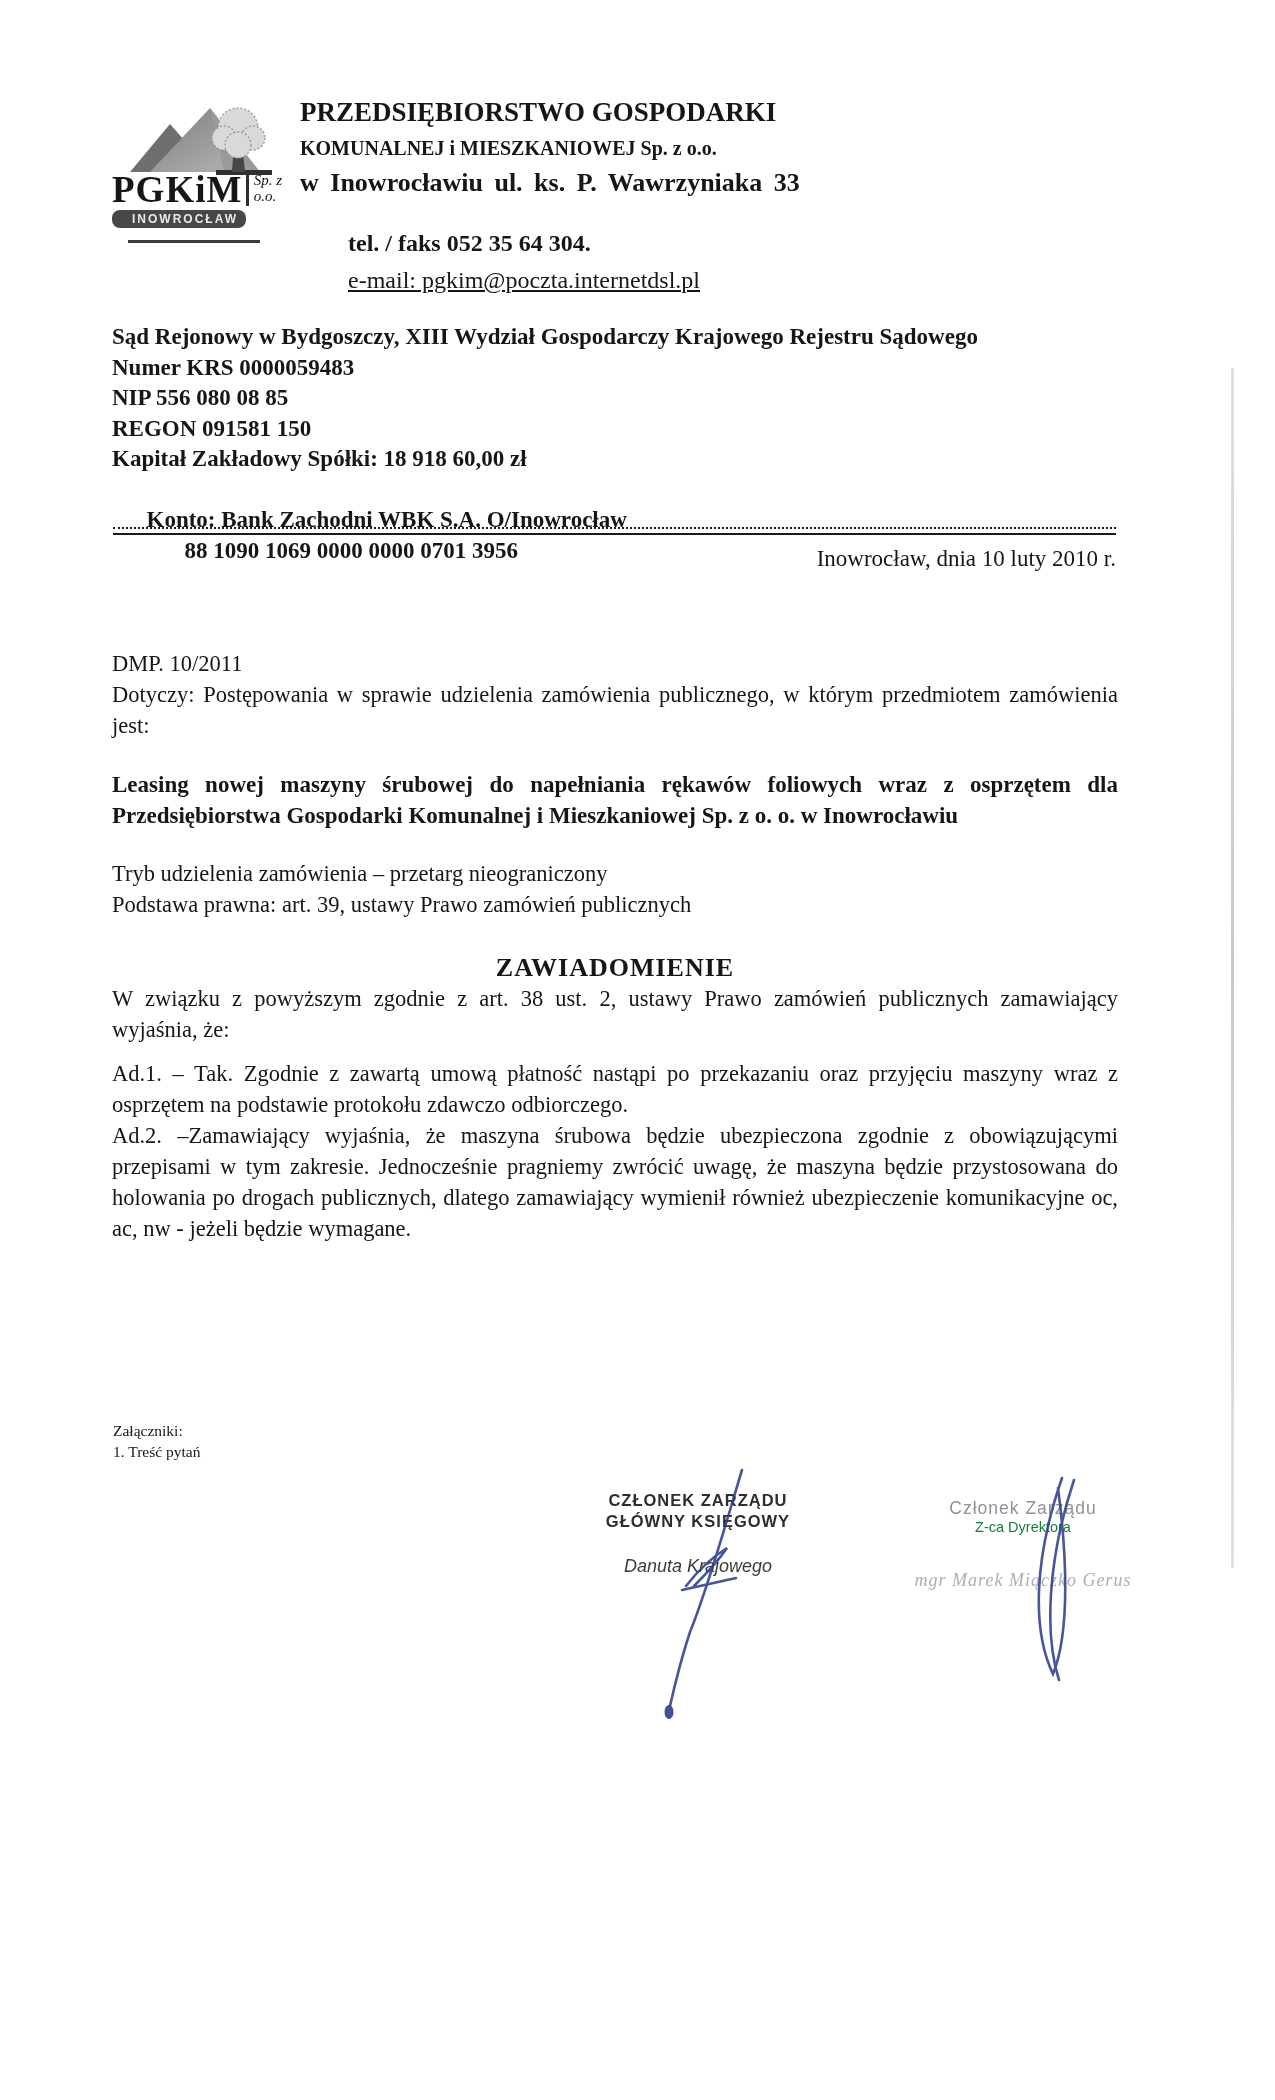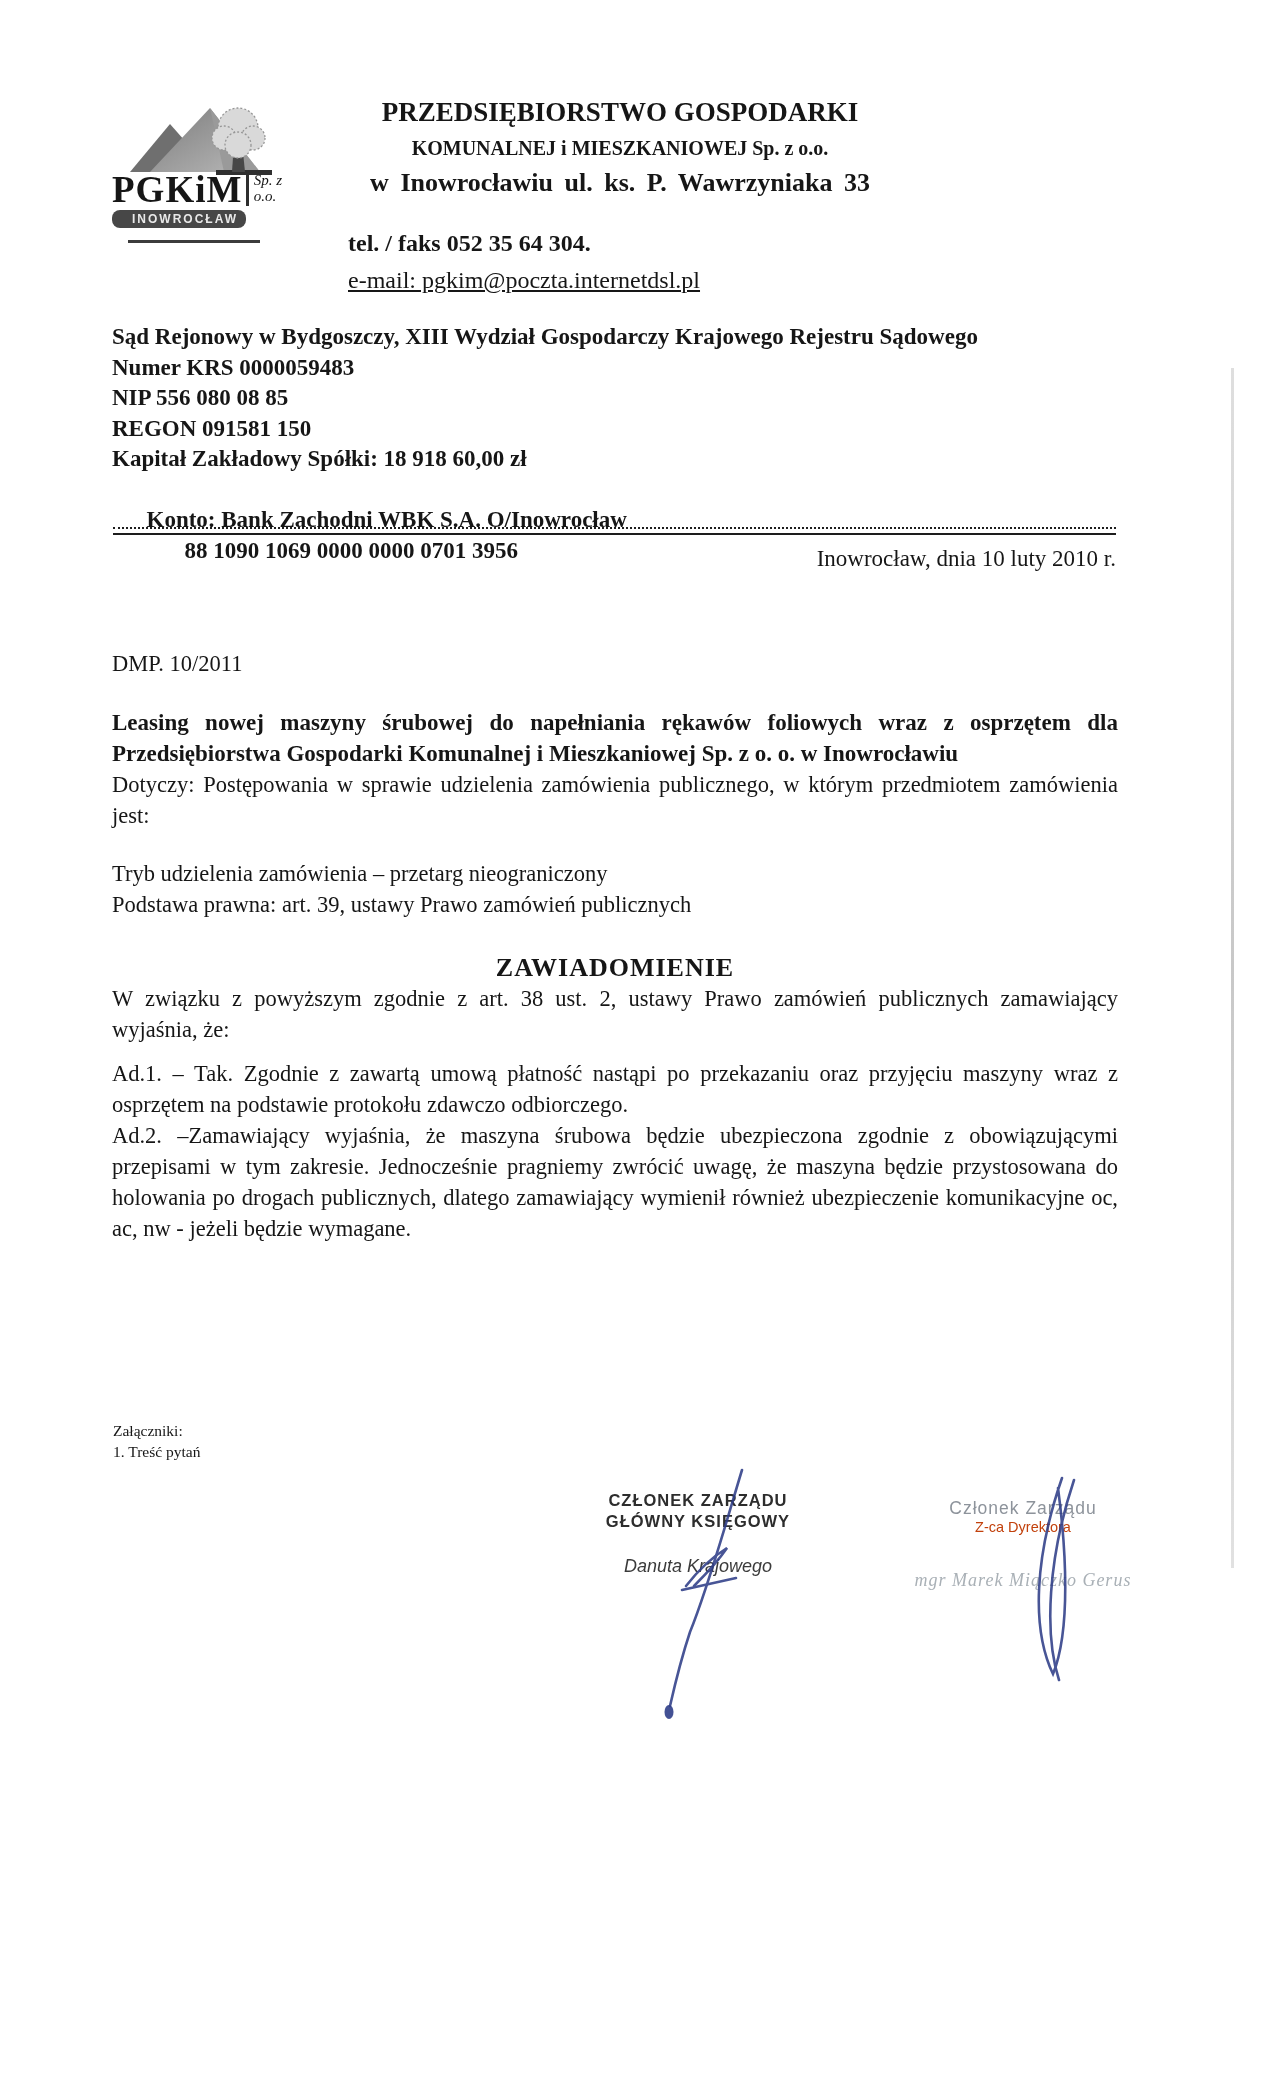--- a/index.html
+++ b/index.html
@@ -16,21 +16,21 @@
   .logo-textrow{display:flex;align-items:flex-end;margin-top:-14px;}
   .logo-acronym{font-weight:bold;font-size:37px;line-height:36px;letter-spacing:1px;}
   .logo-bar{width:4px;height:34px;background:#2e2e2e;margin:0 5px 2px 4px;}
   .logo-suffix{font-style:italic;font-size:15px;line-height:16px;padding-bottom:4px;}
   .logo-city{display:inline-block;margin-top:2px;background:#474747;color:#e9e9e9;
     font-family:"Liberation Sans",sans-serif;font-weight:bold;font-size:12px;
     letter-spacing:2px;padding:2px 8px 2px 20px;border-radius:8px;}
   .logo-rule{width:132px;border:none;border-top:3px solid #3c3c3c;margin:12px 0 0 16px;}
 
   .header-text{position:absolute;left:300px;top:96px;width:640px;}
-  .hdr-l1,.hdr-l2,.hdr-l3{font-weight:bold;text-align:center;}
+  .hdr-l1,.hdr-l2,.hdr-l3{font-weight:bold;}
   .hdr-l1{font-size:27px;line-height:32px;}
   .hdr-l2{font-size:20px;line-height:32px;margin-top:4px;}
   .hdr-l3{font-size:26px;line-height:30px;margin-top:4px;word-spacing:5px;}
   .hdr-tel{font-weight:bold;font-size:24px;margin-top:32px;padding-left:48px;}
   .hdr-email{font-size:24px;margin-top:10px;padding-left:48px;text-decoration:underline;}
 
   .registry{position:absolute;left:112px;top:322px;width:1010px;
     font-weight:bold;font-size:23px;line-height:30.5px;}
   .registry-line{white-space:pre-wrap;}
   .acct-number{margin-left:38px;}
@@ -59,21 +59,21 @@
   .sig-left{position:absolute;left:578px;top:1490px;width:240px;text-align:center;
     font-family:"Liberation Sans",sans-serif;}
   .sig-left .sig-title{font-size:16.5px;line-height:21px;font-weight:600;
     letter-spacing:1px;color:#2d2d2d;}
   .sig-left .sig-name{margin-top:24px;font-style:italic;font-size:18px;color:#3b3b3b;}
 
   .sig-right{position:absolute;left:888px;top:1498px;width:270px;text-align:center;}
   .sig-right .sig-title1{font-family:"Liberation Sans",sans-serif;font-size:17.5px;
     line-height:20px;color:#8d939b;letter-spacing:1px;}
   .sig-right .sig-title2{font-family:"Liberation Sans",sans-serif;font-size:14.5px;
-    line-height:18px;color:#c2410c;}
+    line-height:18px;color:#15803d;}
   .sig-right .sig-name{margin-top:34px;font-style:italic;font-size:18px;color:#a9b0b6;
     letter-spacing:1px;}
 
   .pen-overlay{position:absolute;left:0;top:0;pointer-events:none;}
   .scan-edge{position:absolute;left:1231px;top:368px;width:3px;height:1200px;
     background:linear-gradient(#c4c4c4,#9b9b9b,#c9c9c9);opacity:.55;}
 </style>
 </head>
 <body>
 
@@ -127,22 +127,22 @@
       <span class="acct-number">88 1090 1069 0000 0000 0701 3956</span>
     </div>
   </div>
 
   <div class="separator"></div>
 
   <div class="dateline">Inowrocław, dnia 10 luty 2010 r.</div>
 
   <div class="doc-body">
     <p class="reference">DMP. 10/2011</p>
+    <p class="just">Dotyczy: Postępowania w sprawie udzielenia zamówienia publicznego, w którym przedmiotem zamówienia jest:</p>
     <p class="just subject-bold">Leasing nowej maszyny śrubowej do napełniania rękawów foliowych wraz z osprzętem dla Przedsiębiorstwa Gospodarki Komunalnej i Mieszkaniowej Sp. z o. o. w Inowrocławiu</p>
-    <p class="just">Dotyczy: Postępowania w sprawie udzielenia zamówienia publicznego, w którym przedmiotem zamówienia jest:</p>
     <p class="mode">Tryb udzielenia zamówienia – przetarg nieograniczony</p>
     <p>Podstawa prawna: art. 39, ustawy Prawo zamówień publicznych</p>
     <p class="notice-title">ZAWIADOMIENIE</p>
     <p class="just">W związku z powyższym zgodnie z art. 38 ust. 2, ustawy Prawo zamówień publicznych zamawiający wyjaśnia, że:</p>
     <p class="just answer1">Ad.1. – Tak. Zgodnie z zawartą umową płatność nastąpi po przekazaniu oraz przyjęciu maszyny wraz z osprzętem na podstawie protokołu zdawczo odbiorczego.</p>
     <p class="just">Ad.2. –Zamawiający wyjaśnia, że maszyna śrubowa będzie ubezpieczona zgodnie z obowiązującymi przepisami w tym zakresie. Jednocześnie pragniemy zwrócić uwagę, że maszyna będzie przystosowana do holowania po drogach publicznych, dlatego zamawiający wymienił również ubezpieczenie komunikacyjne oc, ac, nw - jeżeli będzie wymagane.</p>
   </div>
 
   <div class="attachments">
     <div>Załączniki:</div>

